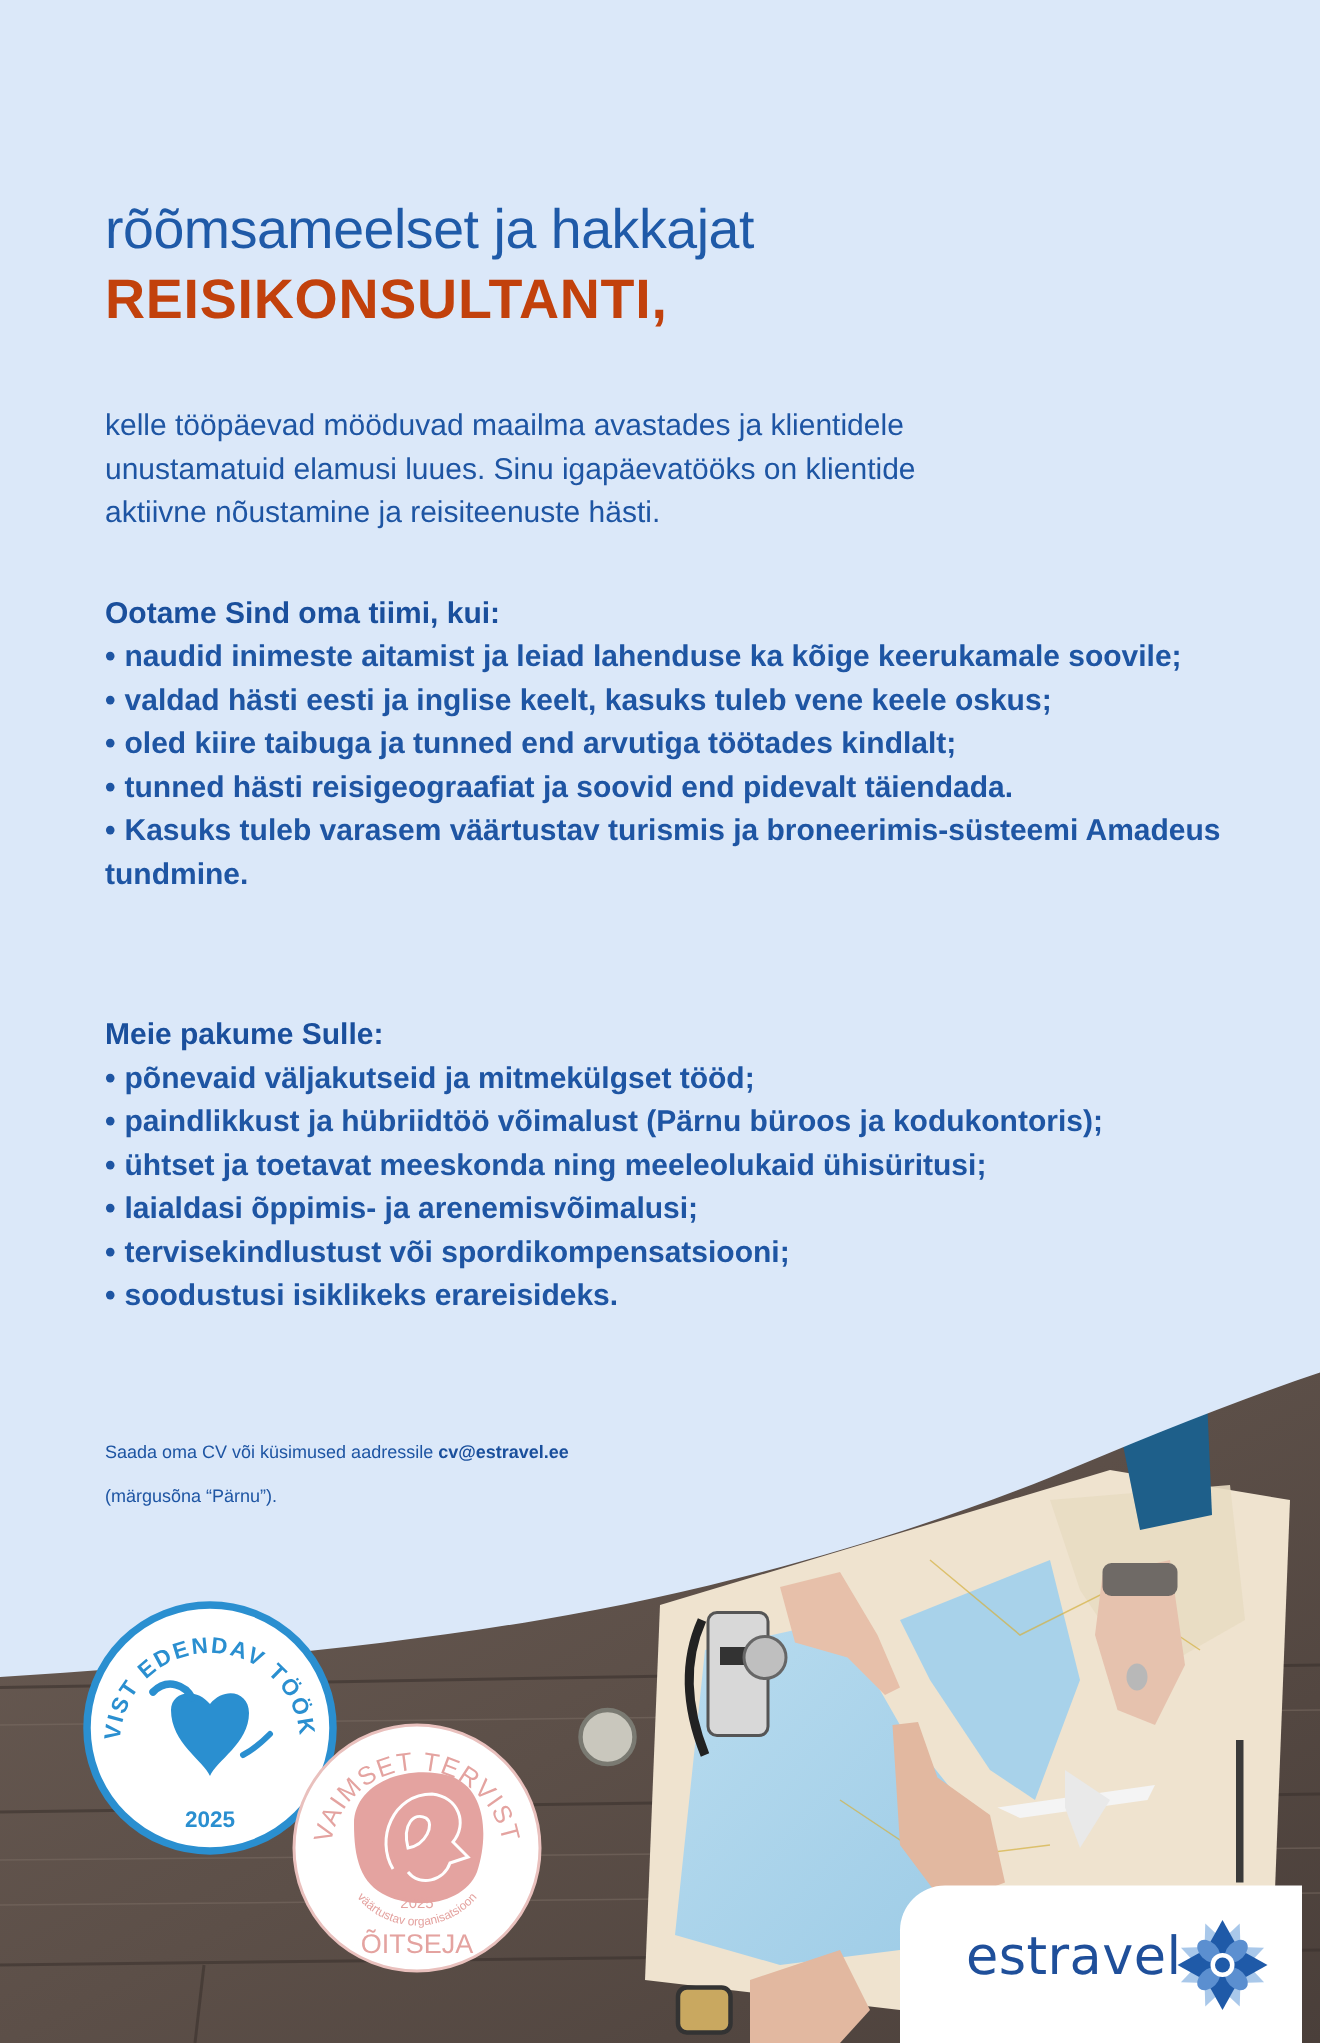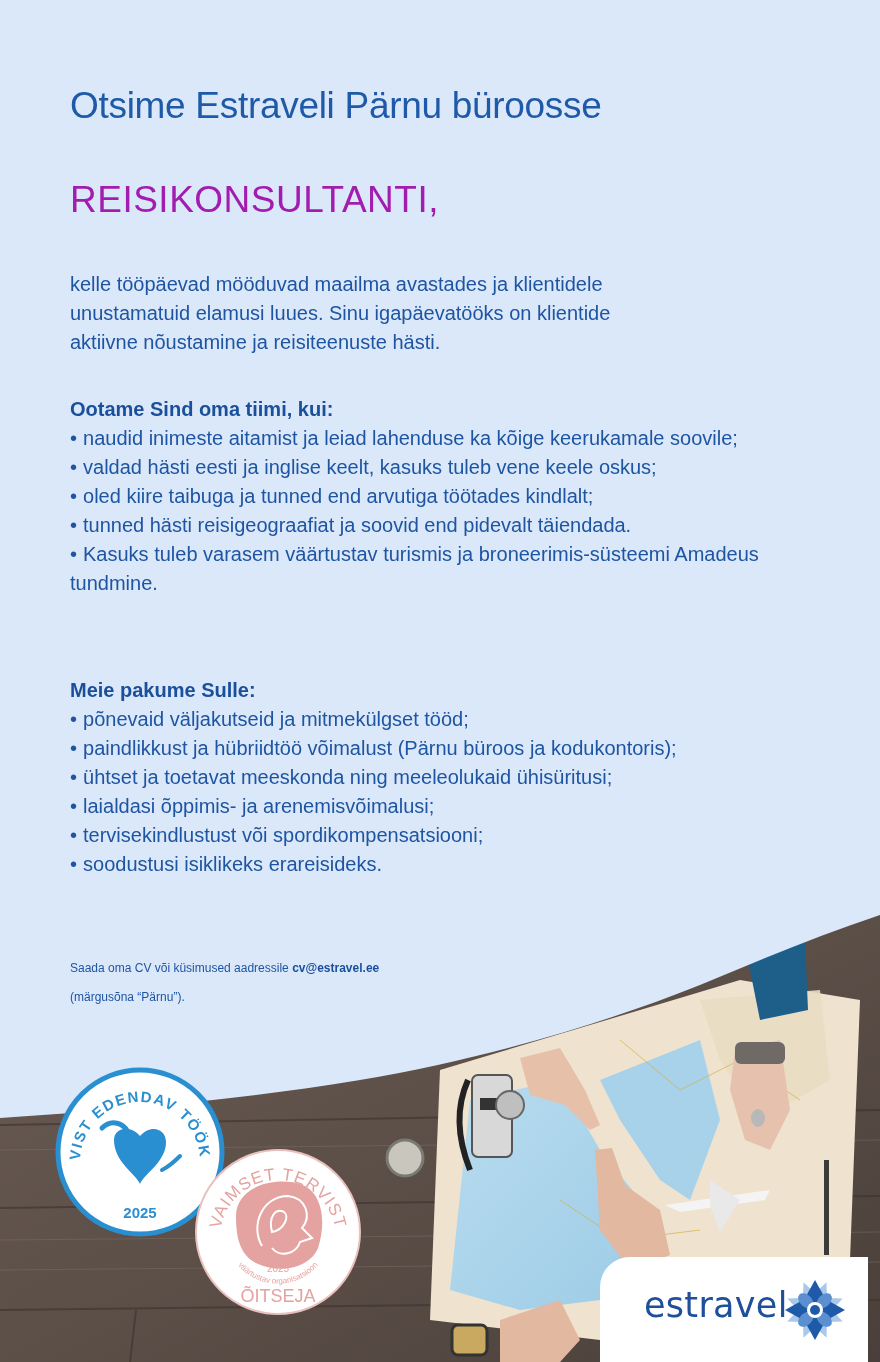--- a/index.html
+++ b/index.html
@@ -7,26 +7,26 @@
   .poster { position: relative; width: 880px; height: 1362px; overflow: hidden; background: #dbe8f9; }
 
   
   .photo { position: absolute; left: 0; top: 0; width: 880px; height: 1362px; z-index: 0; }
 
   
   .sheet { position: absolute; left: 0; top: 0; z-index: 1; }
 
   .content { position: absolute; left: 70px; top: 0; width: 780px; z-index: 2; color: #1a4f9c; }
   .headline { position: absolute; left: 0; top: 82px; font-size: 37px; line-height: 47px; color: #1f5aa8; letter-spacing: -0.3px; margin: 0; font-weight: normal; }
-  .headline .strong { font-weight: normal; letter-spacing: 0.5px; color: #a21caf; text-align: center; }
+  .headline .strong { font-weight: bold; letter-spacing: 0.5px; color: #c2410c; text-align: center; }
 
   .intro { position: absolute; left: 0; top: 270px; font-size: 20px; line-height: 29px; color: #1e55a3; margin: 0; }
   .section { position: absolute; left: 0; font-size: 20px; line-height: 29px; color: #1e55a3; }
   .section h3 { margin: 0; font-size: 20px; font-weight: bold; color: #1a4f9c; }
-  .section ul { list-style: none; margin: 0; padding: 0; }
+  .section ul { list-style: none; margin: 0; padding: 0; font-weight: bold; }
   .section li { margin: 0; }
   .section li::before { content: "\2022"; margin-right: 6px; }
   .sec1 { top: 395px; width: 770px; }
   .sec2 { top: 676px; width: 760px; }
   .contact { position: absolute; left: 0; top: 954px; font-size: 12px; line-height: 29px; color: #1e55a3; margin: 0; }
   .contact .email { font-weight: bold; color: #1a4f9c; text-decoration: none; }
 
   
   .badge { position: absolute; z-index: 3; }
   .badge1 { left: 54px; top: 1066px; }
@@ -103,22 +103,22 @@
 
     <rect x="452" y="1325" width="35" height="30" rx="6" fill="#c9a860" stroke="#333" stroke-width="3"></rect>
   </svg>
 
   <svg class="sheet" width="880" height="1362" viewBox="0 0 880 1362">
     <path d="M0,0 L880,0 L880,915 C820,935 760,960 700,985 C600,1025 480,1060 360,1080 C240,1100 120,1110 0,1118 Z" fill="#dbe8f9"></path>
   </svg>
 
   <div class="content">
     <h1 class="headline">
-      <span>Otsime Estraveli Pärnu büroosse</span><br>
       <br>
+      <span>rõõmsameelset ja hakkajat</span><br>
       <span class="strong">REISIKONSULTANTI,</span>
     </h1>
 
     <p class="intro">
       <span>kelle tööpäevad mööduvad maailma avastades ja klientidele</span><br>
       <span>unustamatuid elamusi luues. Sinu igapäevatööks on klientide</span><br>
       <span>aktiivne nõustamine ja reisiteenuste hästi.</span>
     </p>
 
     <div class="section sec1">

